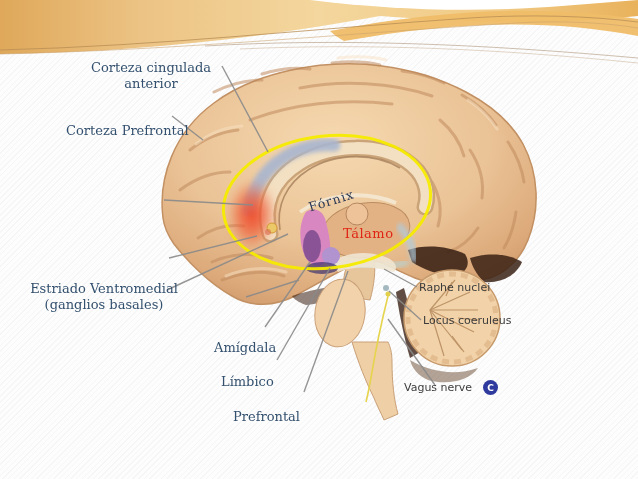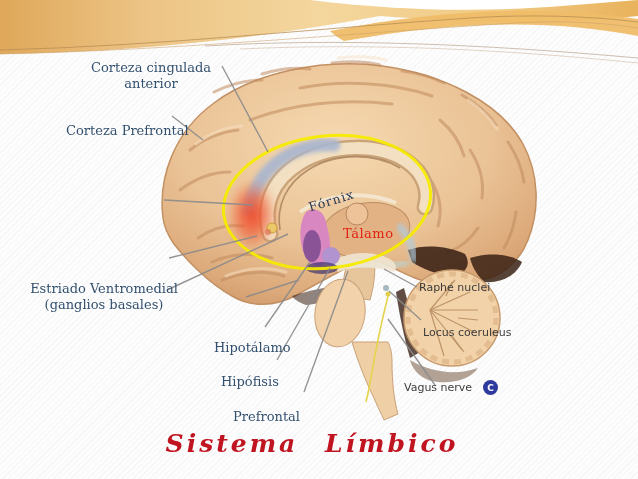--- a/index.html
+++ b/index.html
@@ -205,33 +205,32 @@
 
   <div class="lbl lbl-center" style="left:90px;top:60px;width:122px;">Corteza cingulada anterior</div>
 
   <div class="lbl nowrap" style="left:66px;top:107px;">Corteza Prefrontal</div>
 
 
 
   <div class="lbl lbl-center" style="left:30px;top:281px;width:148px;">Estriado Ventromedial (ganglios basales)</div>
 
 
-  <div class="lbl nowrap" style="left:214px;top:324px;">Hipotálamo</div>
-
-  <div class="lbl nowrap" style="left:221px;top:358px;">Hipófisis</div>
+  <div class="lbl nowrap" style="left:214px;top:324px;">Amígdala</div>
+
+  <div class="lbl nowrap" style="left:221px;top:358px;">Límbico</div>
 
   <div class="lbl nowrap" style="left:233px;top:393px;">Prefrontal</div>
 
   <div class="onimg fornix" style="left:308px;top:193px;">Fórnix</div>
 
   <div class="onimg talamo" style="left:343px;top:226px;">Tálamo</div>
 
   <div class="small-lbl" style="left:419px;top:281px;">Raphe nuclei</div>
 
-  <div class="small-lbl" style="left:423px;top:314px;margin-top:12px;">Locus coeruleus</div>
+  <div class="small-lbl" style="left:423px;top:314px;">Locus coeruleus</div>
 
   <div class="small-lbl" style="left:404px;top:381px;">Vagus nerve</div>
 
   <div class="badge">C</div>
 
-  <div class="slide-title">Sistema Límbico</div>
 
 </div>
 
 </body></html>

